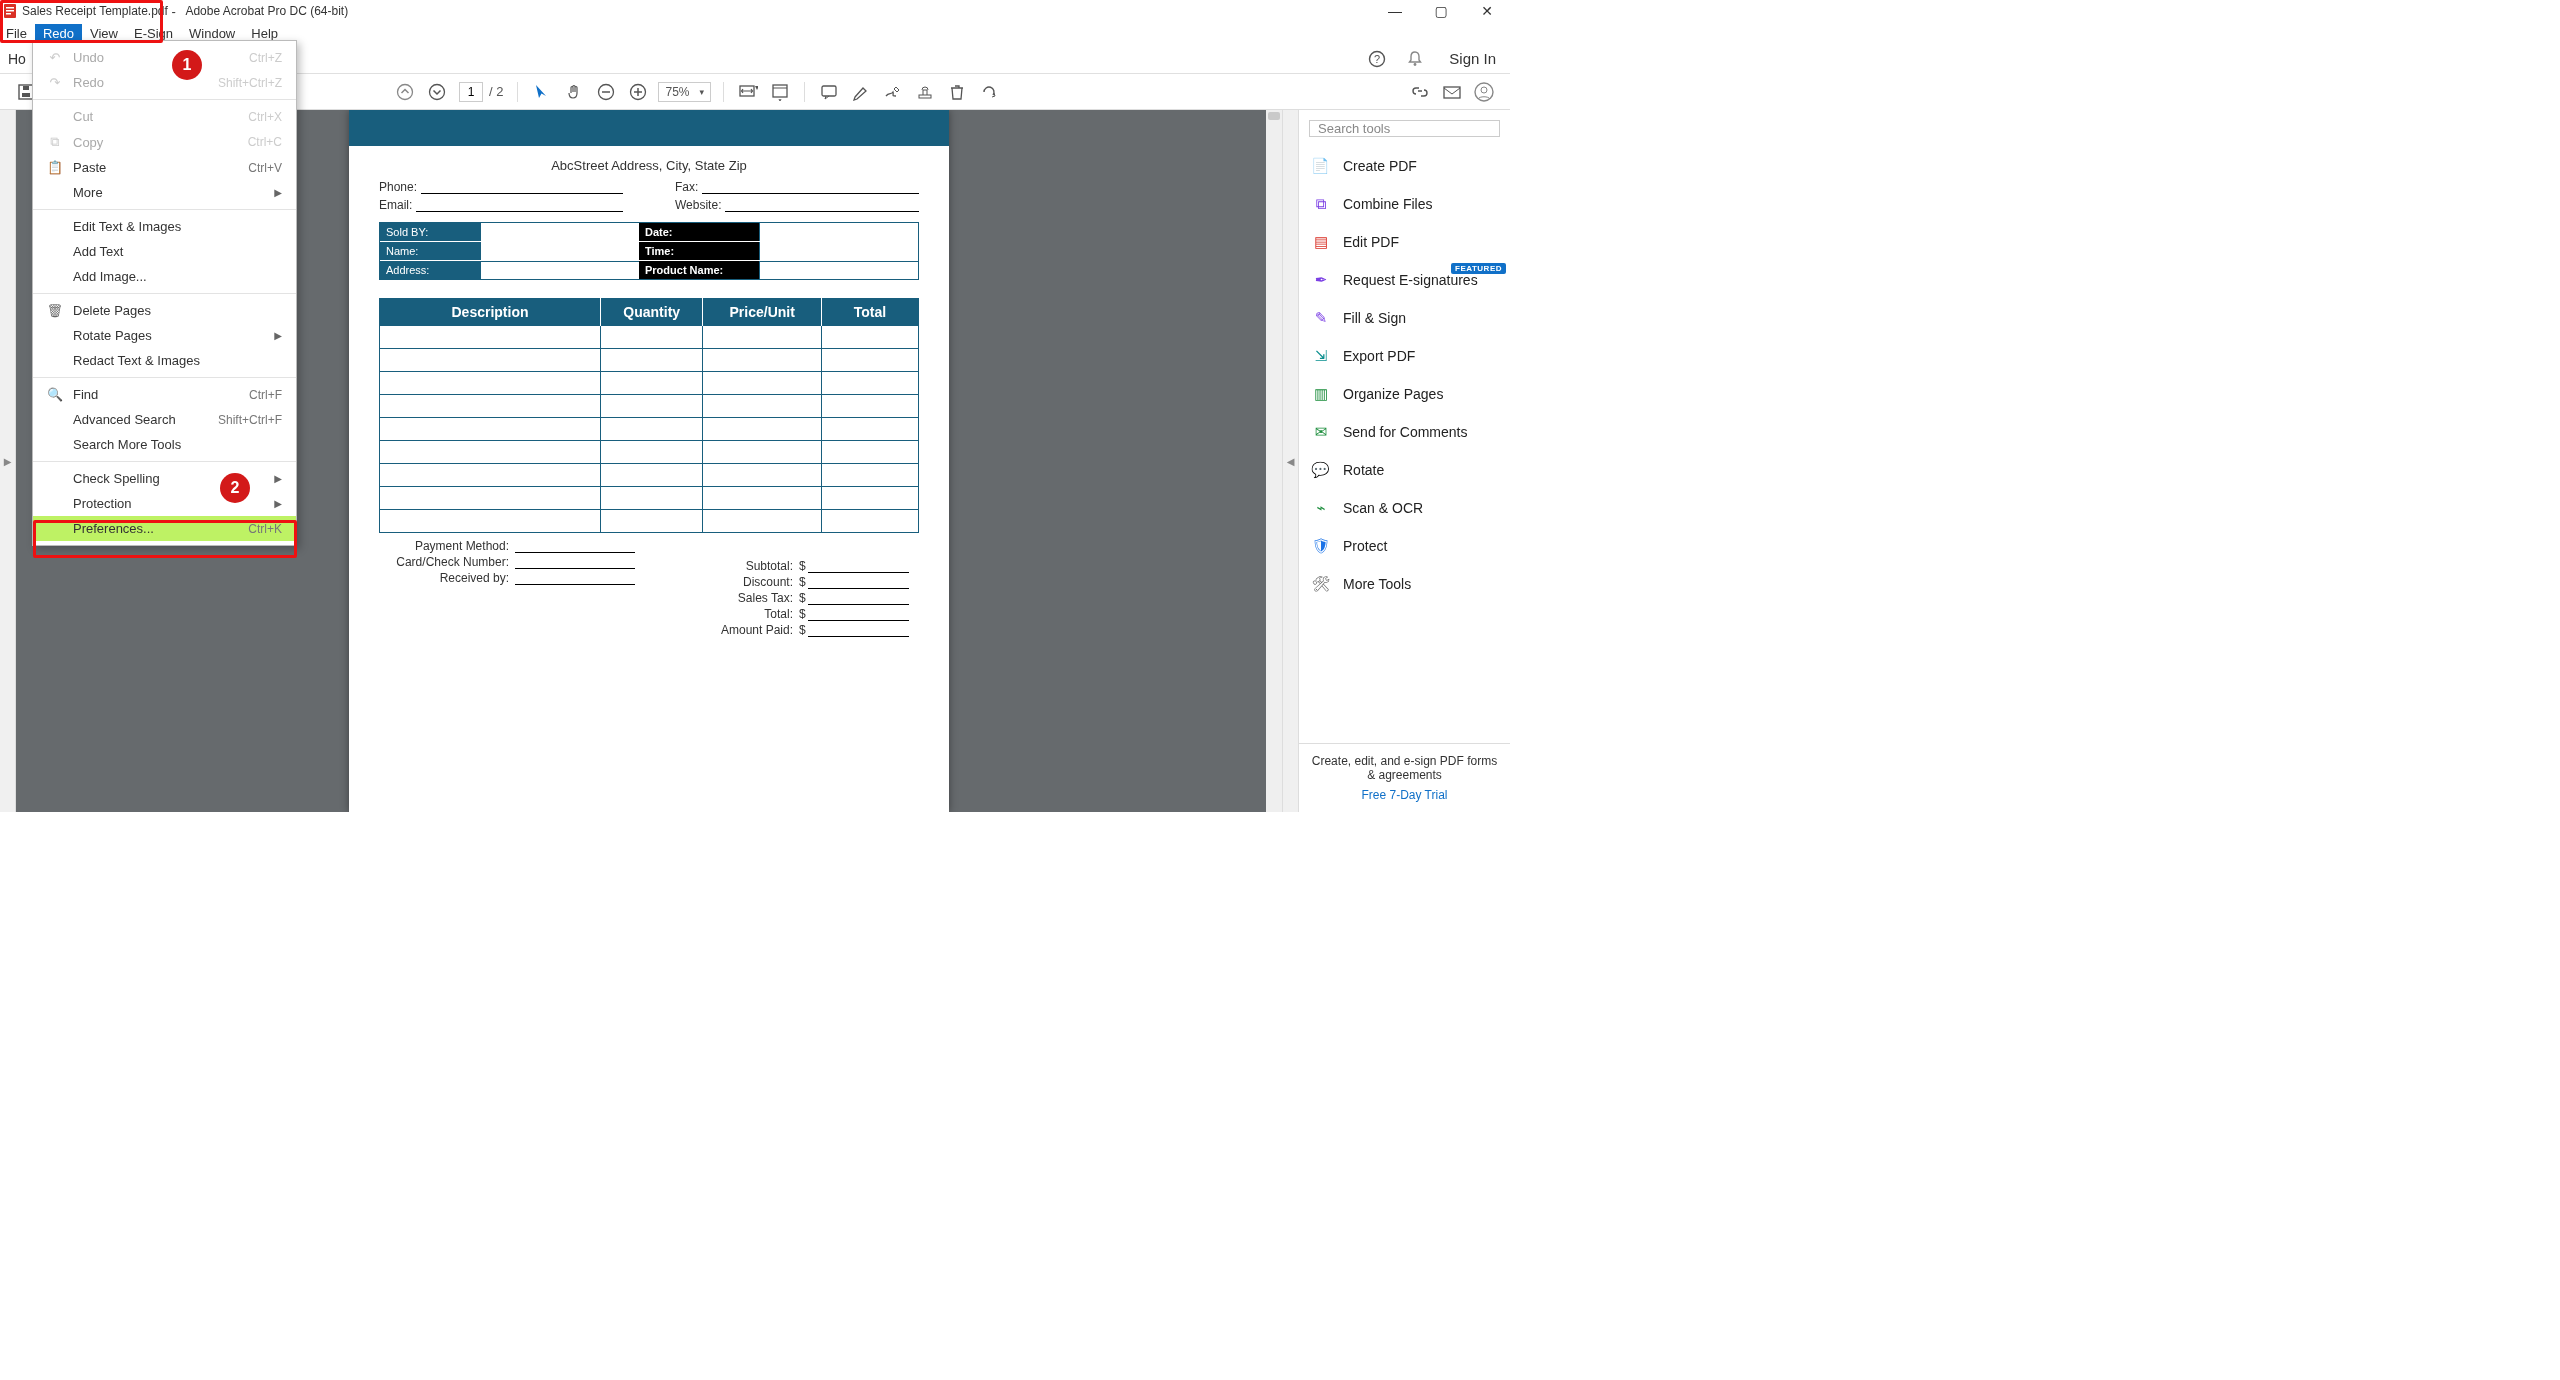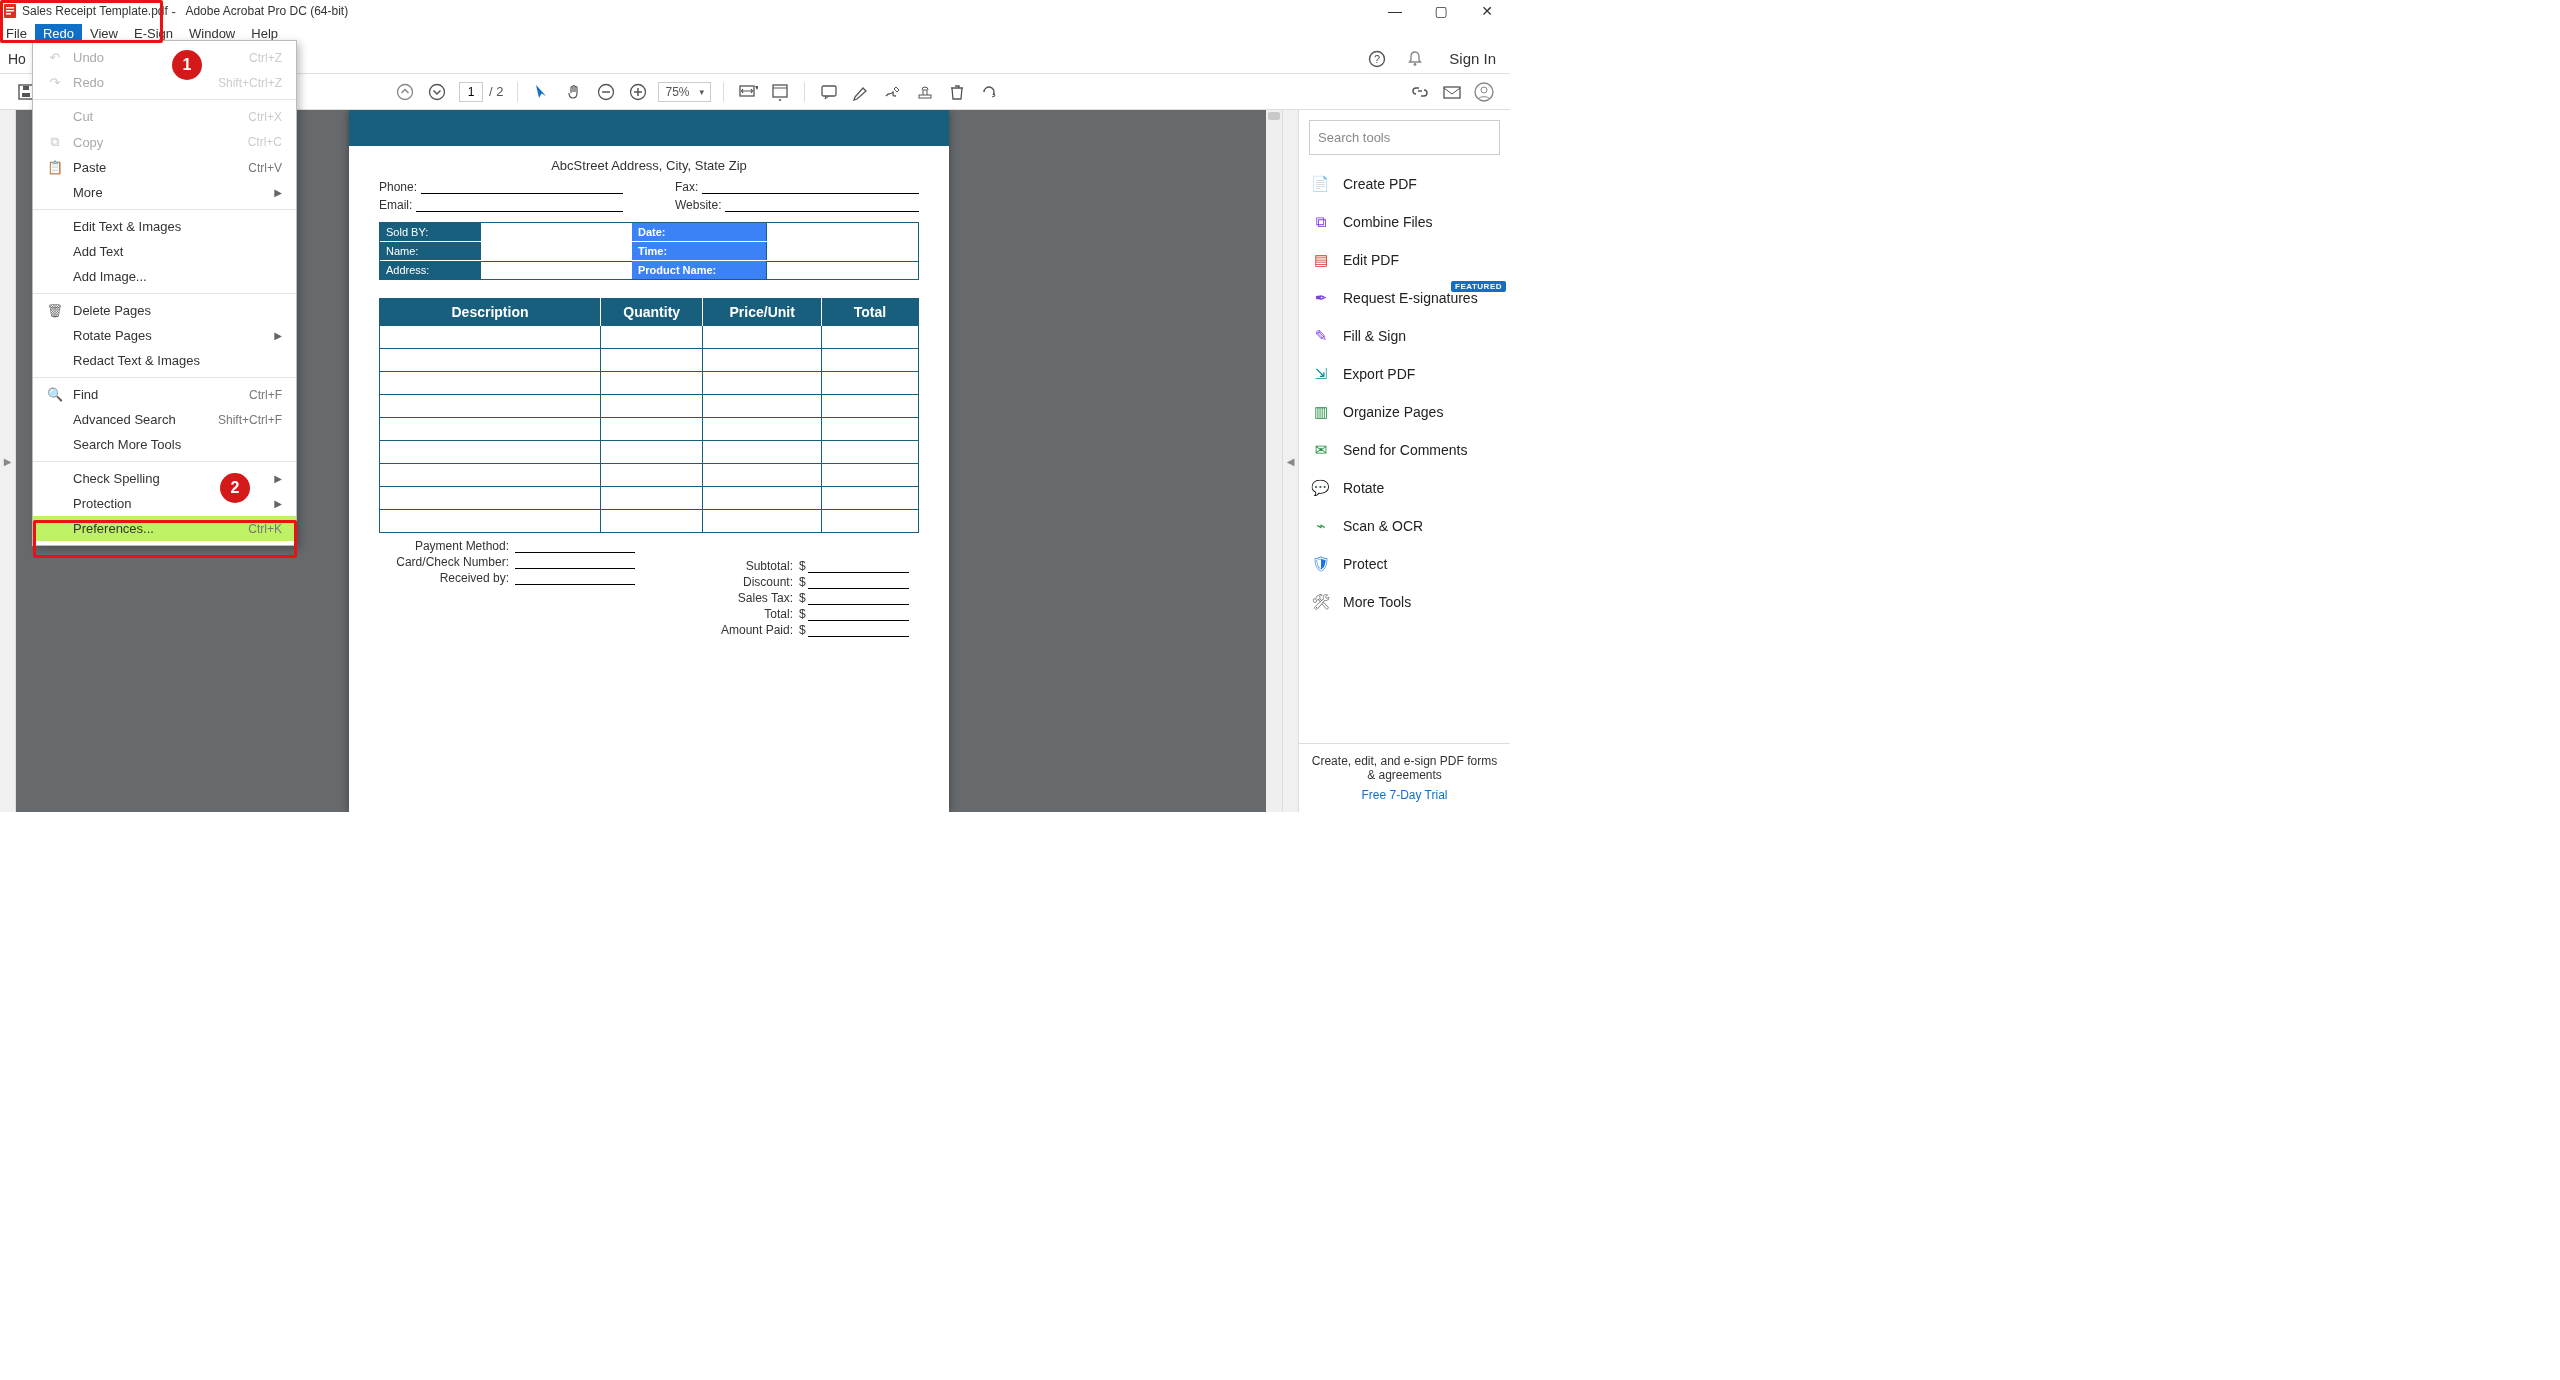--- a/index.html
+++ b/index.html
@@ -126,21 +126,21 @@
   .two-col .field{flex:1;display:flex;align-items:flex-end;}
   .field .lbl{white-space:nowrap;margin-right:4px;}
   .field .line{flex:1;border-bottom:1px solid #000;height:15px;}
 
   
   .darktable {margin-top:10px;border:1px solid #185e7d;}
   .dark-row{display:flex;border-bottom:1px solid #fff;}
   .dark-row:last-child{border-bottom:none;}
   .dark-cell-h{background:#185e7d;color:#fff;font-weight:normal;font-size:11px;padding:3px 6px;width:100px;}
   .dark-cell-v{flex:1;background:#fff;border-left:1px solid #185e7d;position:relative;}
-  .dark-cell-h2{background:#3b82f6;color:#fff;font-weight:bold;font-size:11px;padding:3px 6px;width:134px;}
+  .dark-cell-h2{background:#000000;color:#fff;font-weight:bold;font-size:11px;padding:3px 6px;width:120px;}
   .sub-split{height:18px;border-top:1px solid #185e7d;}
 
   
   .paybar{margin-top:14px;border:1px solid #185e7d;}
   .paybar-row{display:flex;}
   .pay-cell-h{flex:1;background:#185e7d;color:#fff;font-weight:bold;font-size:10px;text-align:center;padding:4px 2px;border-right:1px solid #fff;}
   .pay-cell-h:last-child{border-right:none;}
   .pay-cell-v{flex:1;background:#fff;height:22px;border-right:1px solid #185e7d;}
   .pay-cell-v:last-child{border-right:none;}
 
@@ -167,21 +167,21 @@
 
   
   .right-edge {width:16px;background:#f0f0f0;border-left:1px solid #ddd;display:flex;align-items:center;justify-content:center;color:#888;font-size:10px;}
 
   .right-panel {
     width:212px;
     background:#fff;
     border-left:1px solid #ddd;
     display:flex;flex-direction:column;
   }
-  .search-box{margin:10px 10px 8px 10px;border:1px solid #ccc;padding:9px 8px;font-size:13px;color:#888;}
+  .search-box{margin:10px 10px 8px 10px;border:1px solid #ccc;padding:0 8px;font-size:13px;color:#888;}
   .tool-list{flex:1;overflow:auto;padding:2px 0;}
   .tool-entry{display:flex;align-items:center;padding:9px 12px;font-size:14px;color:#222;gap:12px;position:relative;}
   .tool-entry .ic{width:20px;height:20px;display:flex;align-items:center;justify-content:center;font-size:15px;}
   .feat-badge{position:absolute;right:4px;top:2px;background:#1070c8;color:#fff;font-size:8px;letter-spacing:.5px;padding:1px 4px;border-radius:2px;font-weight:bold;}
   .panel-footer{border-top:1px solid #ddd;padding:10px 8px;text-align:center;}
   .panel-footer .h{font-size:12px;color:#333;}
   .panel-footer .link{font-size:12px;color:#1070c8;margin-top:6px;display:block;}
 
   
   .edit-menu {

